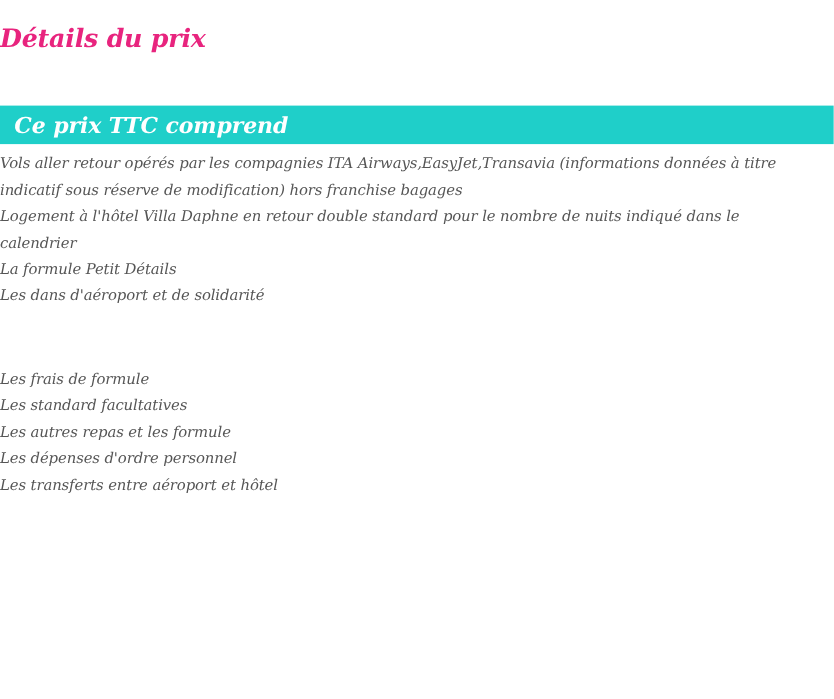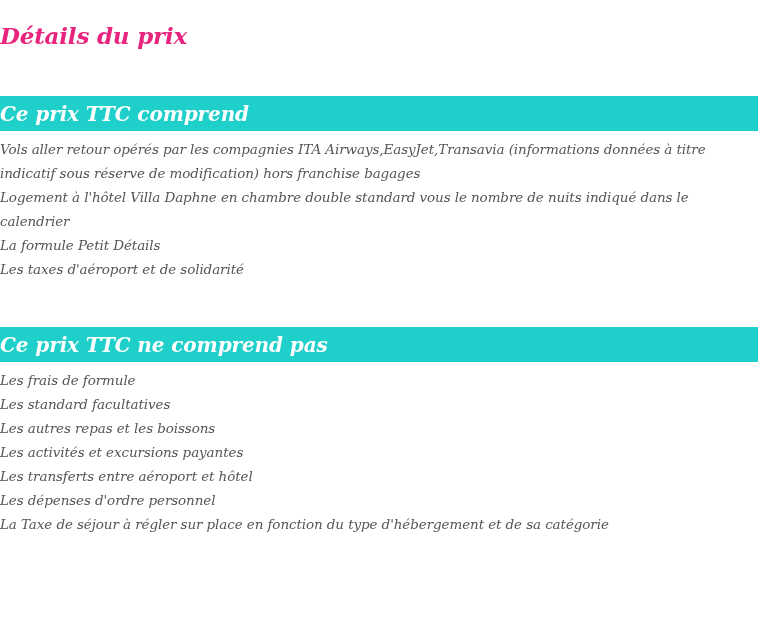--- a/index.html
+++ b/index.html
@@ -38,20 +38,21 @@
     margin-top: 46px;
   }
   .section-excluded {
     margin-top: 46px;
   }
   .section-header {
     background: #1fcfc9;
     height: 35px;
     display: flex;
     align-items: center;
+    padding-left: 13px;
     box-sizing: border-box;
   }
   .section-header-text {
     font-family: "DejaVu Serif", serif;
     font-style: italic;
     font-weight: bold;
     font-size: 20px;
     line-height: 22px;
     color: #ffffff;
     letter-spacing: -0.1px;
@@ -75,34 +76,29 @@
 <div class="page">
 
   <h1 class="page-title">Détails du prix</h1>
 
   <div class="section section-included">
     <div class="section-header">
       <span class="section-header-text">Ce prix TTC comprend</span>
     </div>
     <div class="section-body">
       <div class="item">Vols aller retour opérés par les compagnies ITA Airways,EasyJet,Transavia (informations données à titre indicatif sous réserve de modification) hors franchise bagages</div>
-      <div class="item">Logement à l'hôtel Villa Daphne en chambre double standard vous le nombre de nuits indiqué dans le calendrier</div>
+      <div class="item">Logement à l'hôtel Villa Daphne en retour double standard pour le nombre de nuits indiqué dans le calendrier</div>
       <div class="item">La formule Petit Détails</div>
-      <div class="item">Les taxes d'aéroport et de solidarité</div>
+      <div class="item">Les dans d'aéroport et de solidarité</div>
     </div>
   </div>
 
   <div class="section section-excluded">
-    <div class="section-header">
-      <span class="section-header-text">Ce prix TTC ne comprend pas</span>
-    </div>
     <div class="section-body">
       <div class="item">Les frais de formule</div>
       <div class="item">Les standard facultatives</div>
-      <div class="item">Les autres repas et les boissons</div>
-      <div class="item">Les activités et excursions payantes</div>
+      <div class="item">Les autres repas et les formule</div>
+      <div class="item">Les dépenses d'ordre personnel</div>
       <div class="item">Les transferts entre aéroport et hôtel</div>
-      <div class="item">Les dépenses d'ordre personnel</div>
-      <div class="item">La Taxe de séjour à régler sur place en fonction du type d'hébergement et de sa catégorie</div>
     </div>
   </div>
 
 </div>
 
 </body></html>

